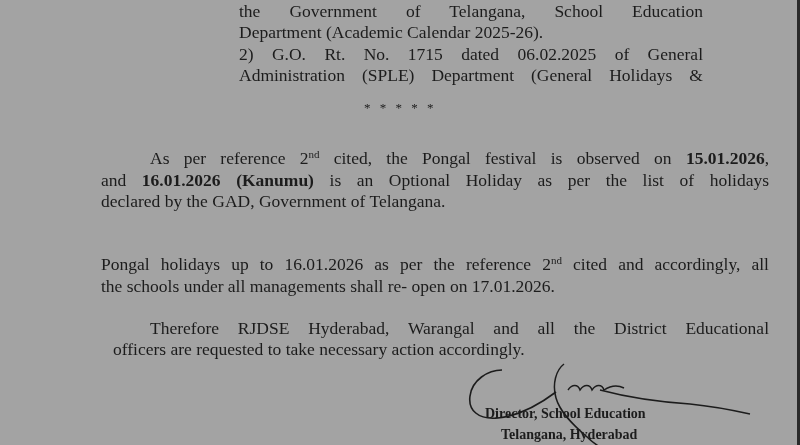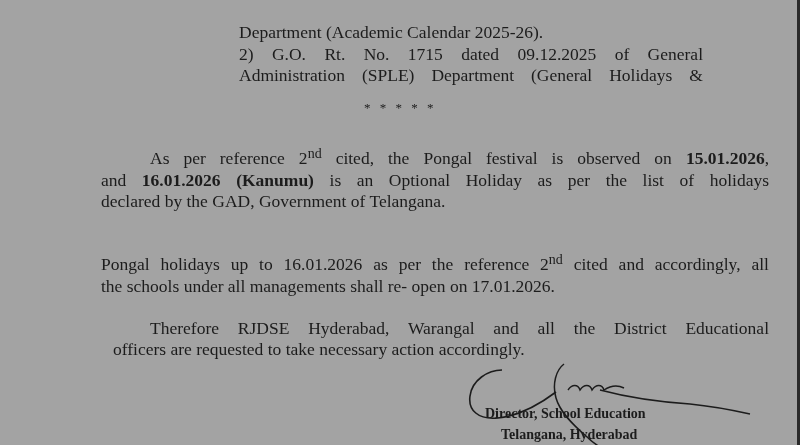--- a/index.html
+++ b/index.html
@@ -34,21 +34,21 @@
     }
     .just {
       text-align: justify;
       text-align-last: justify;
       white-space: normal;
     }
     .ref { left: 239px; width: 464px; }
     .body { left: 101px; width: 668px; }
     .indent { left: 150px; width: 619px; }
     b { font-weight: bold; }
-    sup { font-size: 14px; line-height: 0; vertical-align: 6px; }
+    sup { font-size: 11px; line-height: 0; vertical-align: 6px; }
     .stars {
       position: absolute;
       left: 364px; top: 100px;
       font-size: 13px;
       letter-spacing: 3px;
     }
     .sig-block {
       position: absolute;
       font-weight: bold;
       font-size: 14px;
@@ -59,22 +59,23 @@
       position: absolute;
       left: 460px; top: 362px;
       width: 300px; height: 85px;
     }
   </style>
 </head>
 <body>
 
 <div class="page">
 
+  <div class="line ref just" style="top:1px;">the Government of Telangana, School Education</div>
   <div class="line ref" style="top:22px;">Department (Academic Calendar 2025-26).</div>
-  <div class="line ref just" style="top:44px;">2) G.O. Rt. No. 1715 dated 09.12.2025 of General</div>
+  <div class="line ref just" style="top:44px;">2) G.O. Rt. No. 1715 dated 06.02.2025 of General</div>
   <div class="line ref just" style="top:65px;">Administration (SPLE) Department (General Holidays &amp;</div>
   <div class="stars">* * * * *</div>
 
   <div class="line indent just" style="top:148px;">
     <span>As per reference 2</span><sup>nd</sup><span> cited, the Pongal festival is observed on </span><b>15.01.2026</b><span>,</span>
   </div>
   <div class="line body just" style="top:170px;">
     <span>and </span><b>16.01.2026 (Kanumu)</b><span> is an Optional Holiday as per the list of holidays</span>
   </div>
   <div class="line body" style="top:191px;">declared by the GAD, Government of Telangana.</div>

